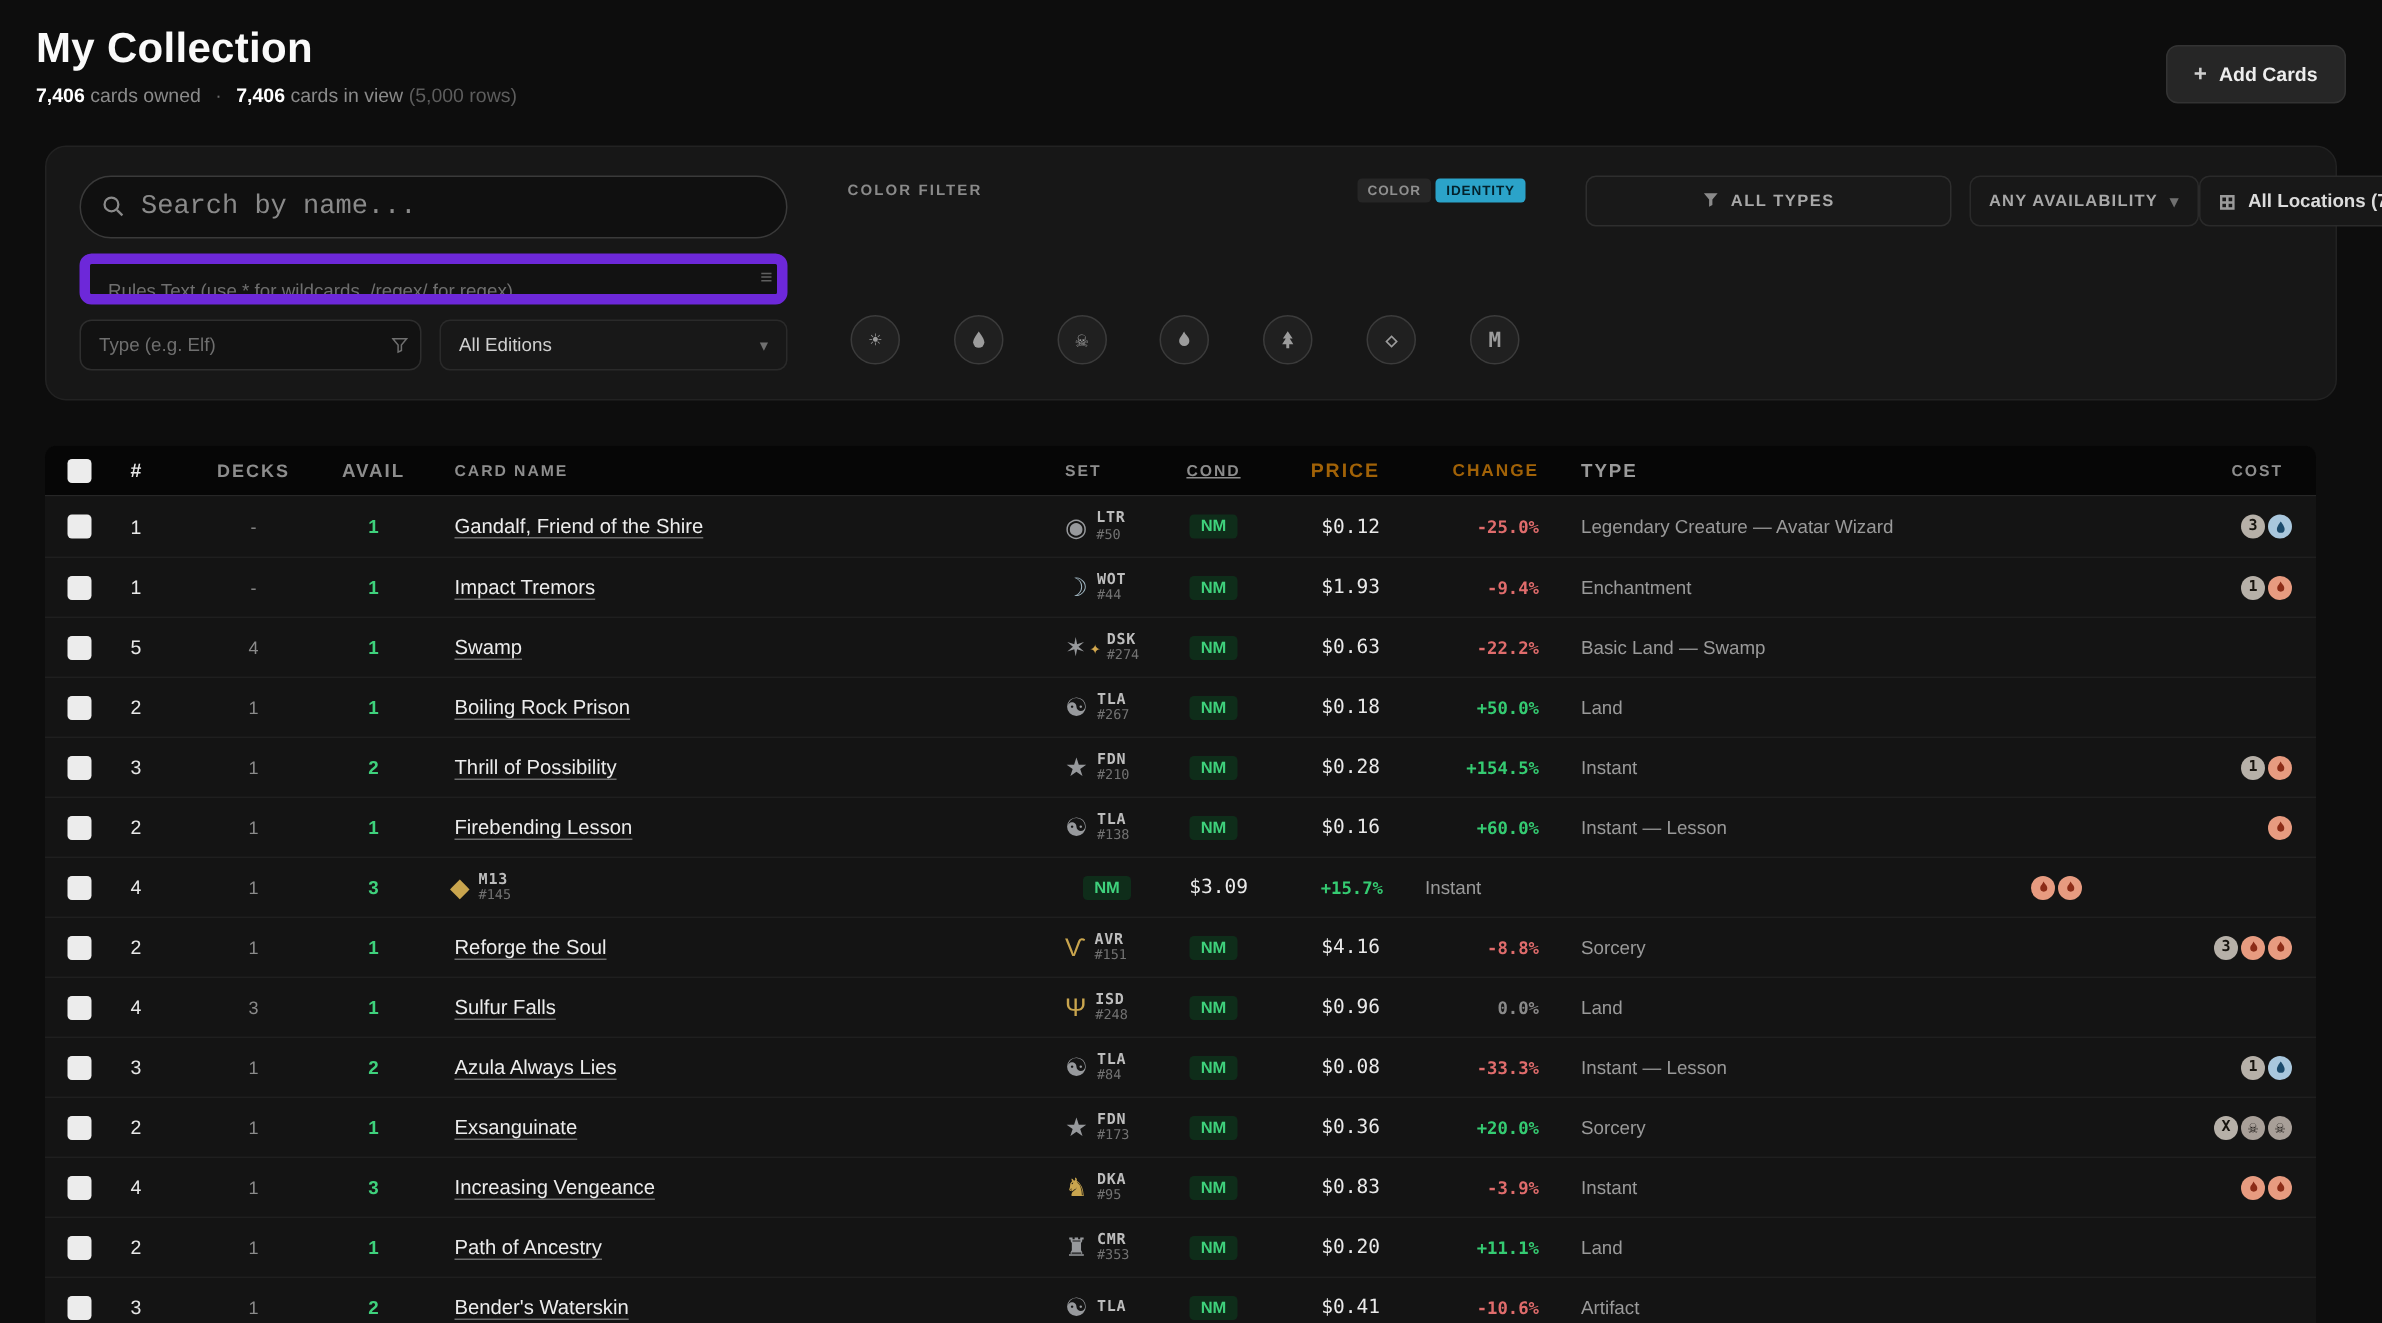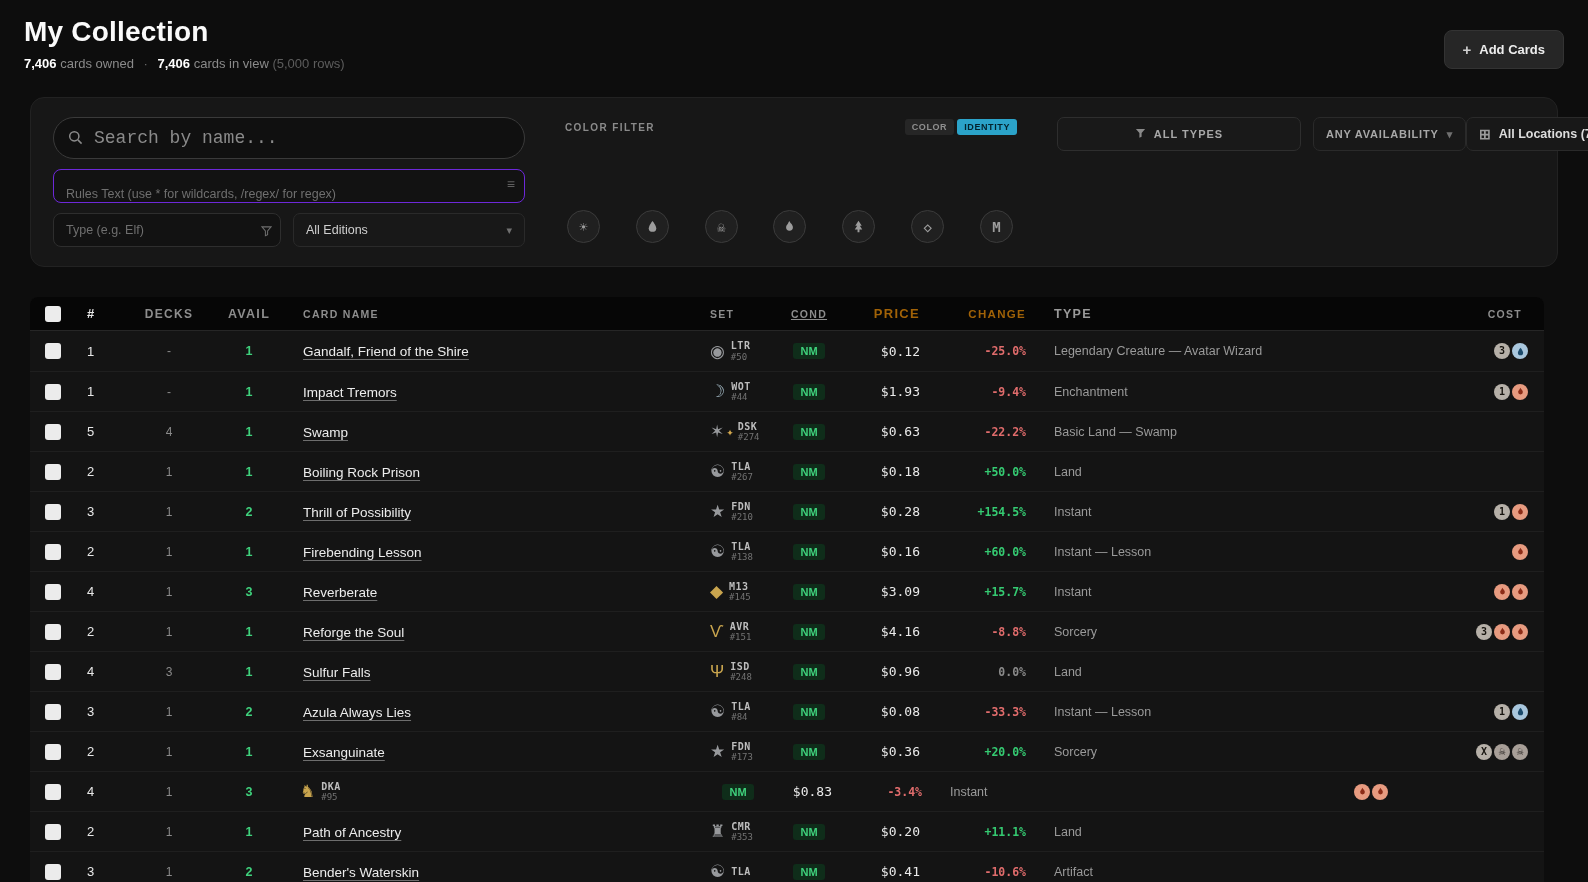--- a/index.html
+++ b/index.html
@@ -23,21 +23,21 @@
   .filter-panel { margin:26px 30px 0 30px; background:#171717; border:1px solid #222;
     border-radius:14px; padding:19px 22px; display:grid; grid-template-columns:472px 1fr 478px;
     gap:40px; height:170px; }
   .f-col.left { display:flex; flex-direction:column; }
   .search-wrap { position:relative; height:42px; margin-bottom:10px; }
   .search-wrap input { width:100%; height:100%; background:#101010; border:1px solid #3a3a3a;
     border-radius:21px; color:#22c55e; font-size:18px; padding:0 16px 0 40px; outline:none; font-family:Liberation Mono, monospace; }
   .search-wrap .s-icon { position:absolute; left:15px; top:13px; }
   input::placeholder { color:#8a8a8a; }
   .rules-wrap { position:relative; height:34px; margin-bottom:10px; }
-  .rules-wrap input { width:100%; height:100%; background:#121212; border:1px solid #6d28d9;
+  .rules-wrap input { width:100%; height:100%; background:#121212; border:7px solid #6d28d9;
     border-radius:8px; color:#ccc; font-size:12.5px; padding:16px 30px 0 12px; outline:none; font-family:inherit; }
   .rules-wrap input::placeholder { color:#6f6f6f; }
   .rules-icon { position:absolute; right:10px; top:7px; color:#5f5f5f; font-size:14px; }
   .row3 { display:flex; gap:12px; height:34px; }
   .type-wrap { position:relative; width:228px; }
   .type-wrap input { width:100%; height:100%; background:#121212; border:1px solid #2e2e2e;
     border-radius:8px; color:#ccc; font-size:12.5px; padding:0 28px 0 12px; outline:none; font-family:inherit; }
   .type-wrap input::placeholder { color:#6f6f6f; }
   .type-funnel { position:absolute; right:9px; top:10px; }
   .select { display:flex; align-items:center; gap:8px; background:#181818; border:1px solid #2a2a2a;
@@ -445,21 +445,20 @@
         </div>
   </div>
 
   <div class="grid-row trow">
     <div class="c check">
           <span class="checkbox"></span>
         </div>
     <div class="c qty">4</div>
     <div class="c decks">1</div>
     <div class="c avail">3</div>
-    <div class="c name"><a>Reverberate</a></div>
     <div class="c set">
       <span class="set-icon rr">◆</span>
 
       <span class="set-text">
         <span class="set-code">M13</span>
         <span class="set-num">#145</span>
       </span>
     </div>
     <div class="c cond">
           <span class="badge">NM</span>
@@ -604,33 +603,34 @@
         </div>
   </div>
 
   <div class="grid-row trow">
     <div class="c check">
           <span class="checkbox"></span>
         </div>
     <div class="c qty">4</div>
     <div class="c decks">1</div>
     <div class="c avail">3</div>
+    <div class="c name"><a>Increasing Vengeance</a></div>
     <div class="c set">
       <span class="set-icon rr">♞</span>
 
       <span class="set-text">
         <span class="set-code">DKA</span>
         <span class="set-num">#95</span>
       </span>
     </div>
     <div class="c cond">
           <span class="badge">NM</span>
         </div>
     <div class="c price mono">$0.83</div>
-    <div class="c change mono down">-3.4%</div>
+    <div class="c change mono down">-3.9%</div>
     <div class="c type">Instant</div>
     <div class="c cost">
           <span class="mana m-r">
             <svg viewBox="0 0 16 16">
               <path d="M8 1.2c.5 2.7 4.2 4.1 4.2 7.8a4.2 4.2 0 0 1-8.4 0c0-2.5 1.7-3.5 2.5-5.1.6-1 .8-1.7 1.7-2.7Z"></path>
             </svg>
           </span>
           <span class="mana m-r">
             <svg viewBox="0 0 16 16">
               <path d="M8 1.2c.5 2.7 4.2 4.1 4.2 7.8a4.2 4.2 0 0 1-8.4 0c0-2.5 1.7-3.5 2.5-5.1.6-1 .8-1.7 1.7-2.7Z"></path>

